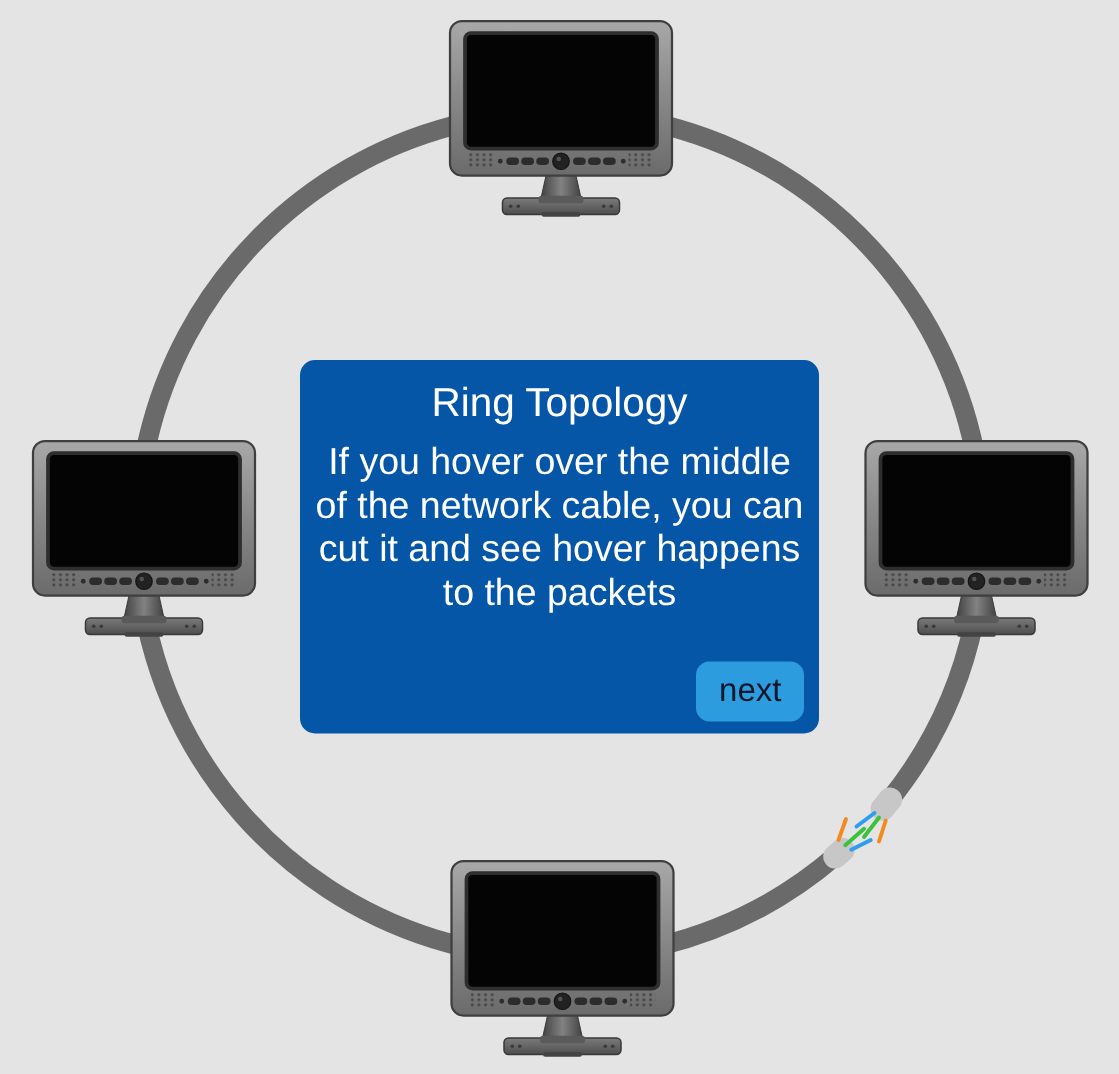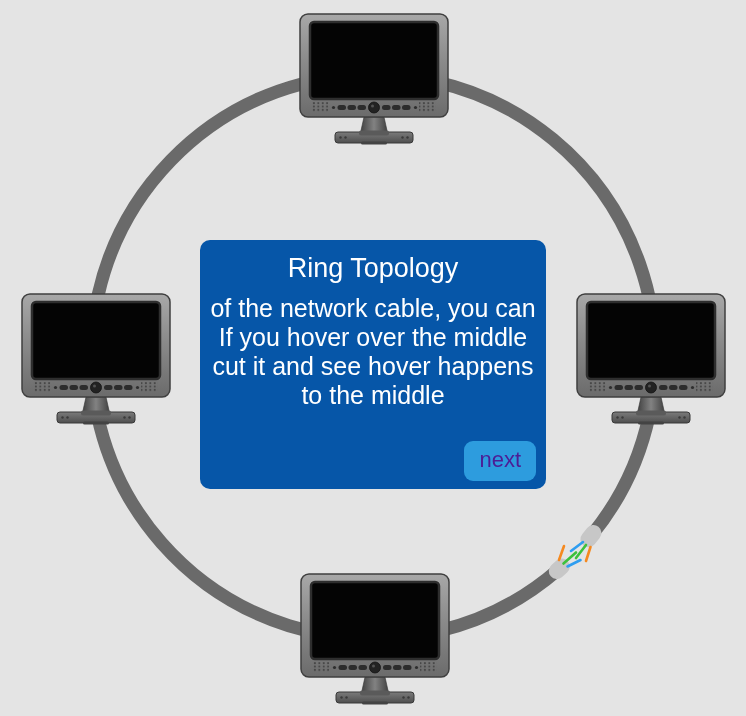--- a/index.html
+++ b/index.html
@@ -44,21 +44,21 @@
     line-height: 29px;
   }
   .info-card .card-body .body-line {
     white-space: nowrap;
   }
   .next-button {
     position: absolute;
     right: 10px;
     bottom: 8px;
     background: #2d9cde;
-    color: #4c1d95;
+    color: #0f172a;
     border: none;
     border-radius: 9px;
     font-family: "Liberation Sans", sans-serif;
     font-size: 22px;
     padding: 6px 15px 8px 15px;
     cursor: pointer;
   }
 </style>
 </head>
 <body>
@@ -138,21 +138,21 @@
     <use href="#monitor" x="299" y="13" width="150" height="132"></use>
     <use href="#monitor" x="21" y="293" width="150" height="132"></use>
     <use href="#monitor" x="576" y="293" width="150" height="132"></use>
     <use href="#monitor" x="300" y="573" width="150" height="132"></use>
   </svg>
 
   
   <div class="info-card">
     <div class="card-title">Ring Topology</div>
     <div class="card-body">
+      <div class="body-line">If you hover over the middle</div>
       <div class="body-line">of the network cable, you can</div>
-      <div class="body-line">If you hover over the middle</div>
       <div class="body-line">cut it and see hover happens</div>
-      <div class="body-line">to the middle</div>
+      <div class="body-line">to the packets</div>
     </div>
     <button class="next-button">next</button>
   </div>
 
 </div>
 
 </body></html>

